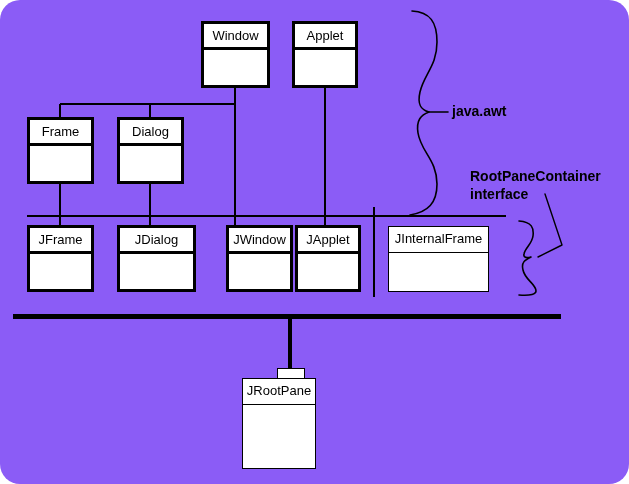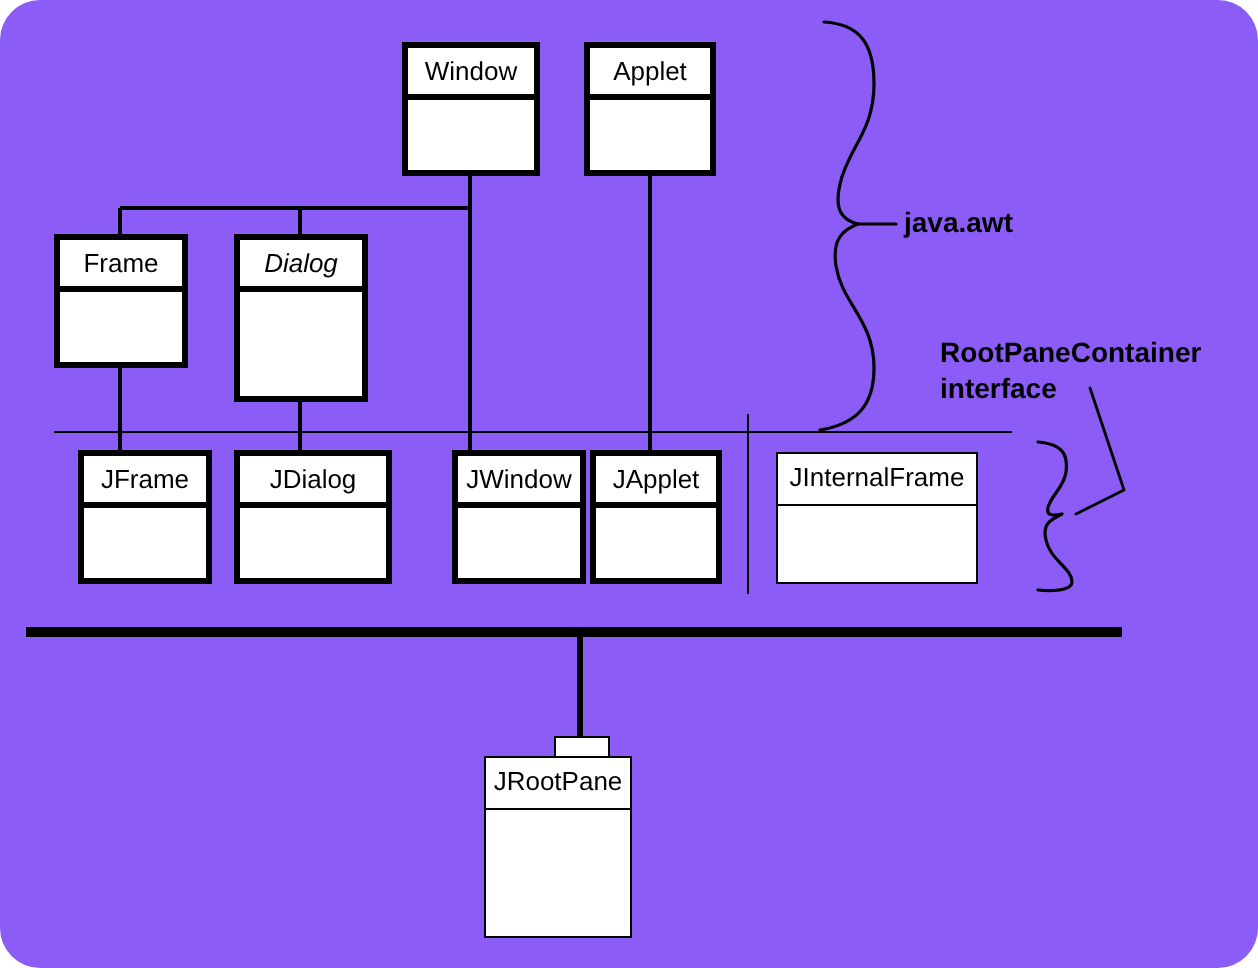--- a/index.html
+++ b/index.html
@@ -121,26 +121,26 @@
   <div class="uml-box" style="left:292px; top:21px; width:66px; height:67px;">
     <div class="uml-title">Applet</div>
     <div class="uml-body"></div>
   </div>
 
   <div class="uml-box" style="left:27px; top:117px; width:67px; height:67px;">
     <div class="uml-title">Frame</div>
     <div class="uml-body"></div>
   </div>
 
-  <div class="uml-box" style="left:117px; top:117px; width:67px; height:84px;font-style:italic;">
+  <div class="uml-box" style="left:117px; top:117px; width:67px; height:67px;">
     <div class="uml-title">Dialog</div>
     <div class="uml-body"></div>
   </div>
 
-  <div class="uml-box" style="left:27px; top:225px; width:67px; height:67px;margin-left:12px;">
+  <div class="uml-box" style="left:27px; top:225px; width:67px; height:67px;">
     <div class="uml-title">JFrame</div>
     <div class="uml-body"></div>
   </div>
 
   <div class="uml-box" style="left:117px; top:225px; width:79px; height:67px;">
     <div class="uml-title">JDialog</div>
     <div class="uml-body"></div>
   </div>
 
   <div class="uml-box" style="left:206px; top:225px; width:67px; height:67px;margin-left:20px;">

